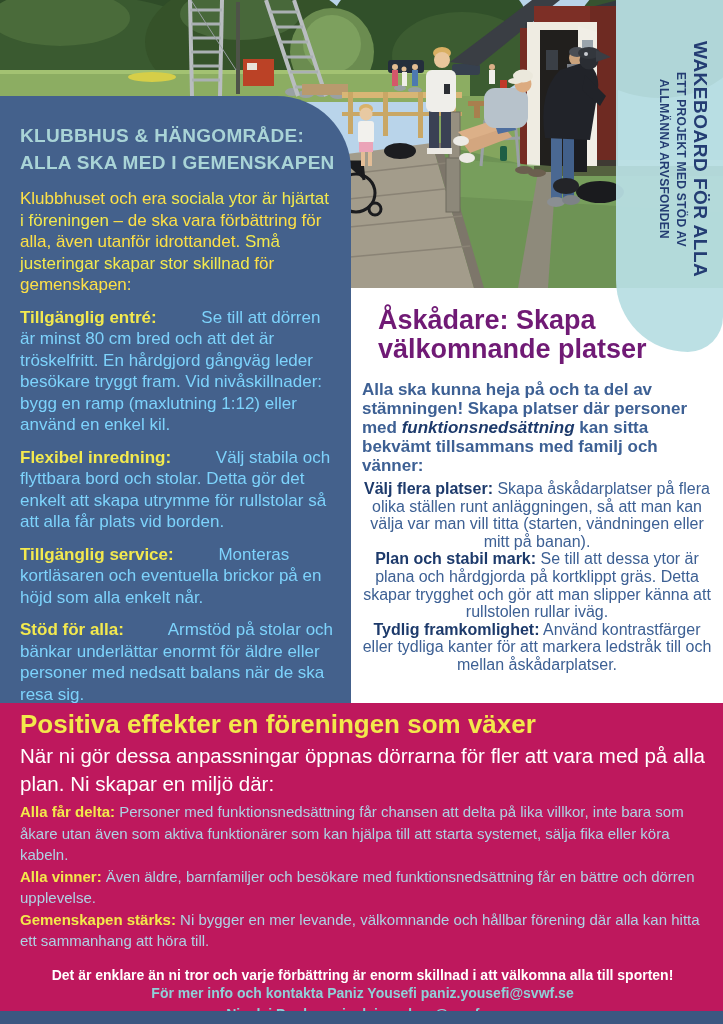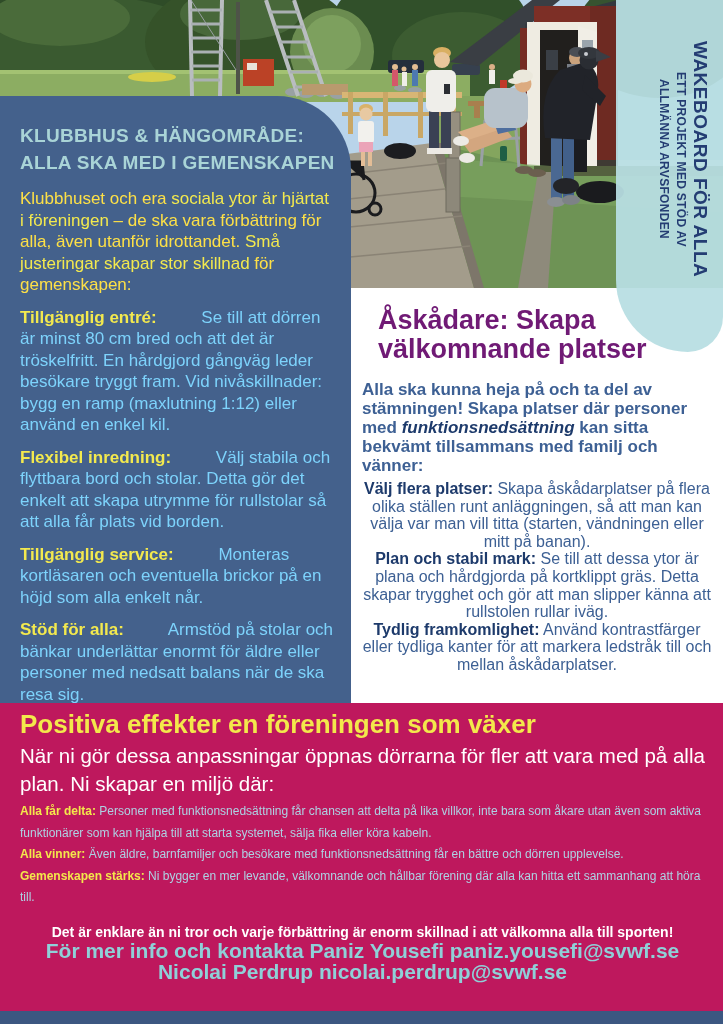--- a/index.html
+++ b/index.html
@@ -39,25 +39,25 @@
   .right-col .seg-bold{color:#1d3a6b;font-weight:700;font-style:italic;}
   .right-col .seg-normal{color:#3d6094;font-weight:bold;}
   .right-col .bullets p{margin:0;font-size:16px;line-height:17.6px;color:#3d6094;font-weight:500;text-align:center;}
   .right-col .bullet-label{color:#1d3a6b;font-weight:700;}
 
   
   .bottom{position:absolute;left:0;top:703px;width:723px;height:321px;background:#be185d;z-index:4;
           box-sizing:border-box;padding:6px 18px 0 20px;}
   .bottom h3{margin:0 0 3px 0;font-size:26px;line-height:30px;font-weight:700;color:#f3e84b;}
   .bottom .intro{margin:0 0 4px 0;font-size:20.5px;line-height:27.5px;color:#ffffff;font-weight:500;width:692px;}
-  .bottom .bullets p{margin:0;font-size:12px;line-height:21.5px;font-weight:500;color:#aed2e4;}
+  .bottom .bullets p{margin:0;font-size:15px;line-height:21.5px;font-weight:500;color:#aed2e4;}
   .bottom .bullet-label{color:#f3e84b;font-weight:700;}
   .bottom .tagline{margin:15px 0 0 0;text-align:center;font-size:14px;font-weight:700;
                    color:#ffffff;white-space:nowrap;}
-  .bottom .contact{margin:0;text-align:center;font-size:21px;line-height:21.5px;font-weight:700;color:#8fd0d8;}
+  .bottom .contact{margin:0;text-align:center;font-size:14px;line-height:21.5px;font-weight:700;color:#8fd0d8;}
   .bottom-edge{position:absolute;left:0;bottom:0;width:723px;height:13px;background:#3c5781;z-index:6;}
 </style>
 </head>
 <body>
 
 <div class="page">
 
   <div class="photo" role="img" aria-label="Utomhusmiljö vid klubbhuset: träd, gräsmatta, stegar, träramp och åskådare vid en röd klubbstuga på konstgräs">
     <svg viewBox="0 0 723 288" preserveAspectRatio="none" aria-hidden="true">
 

